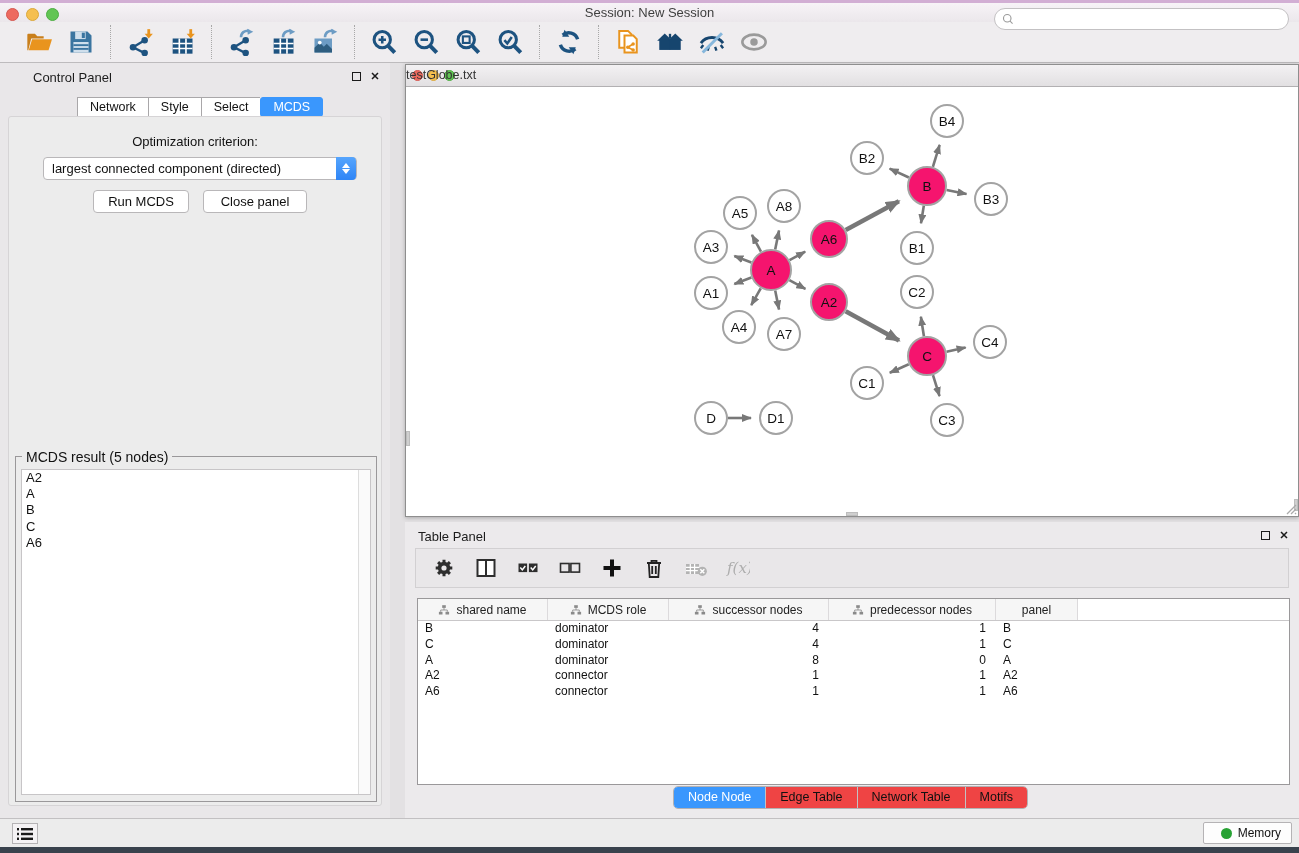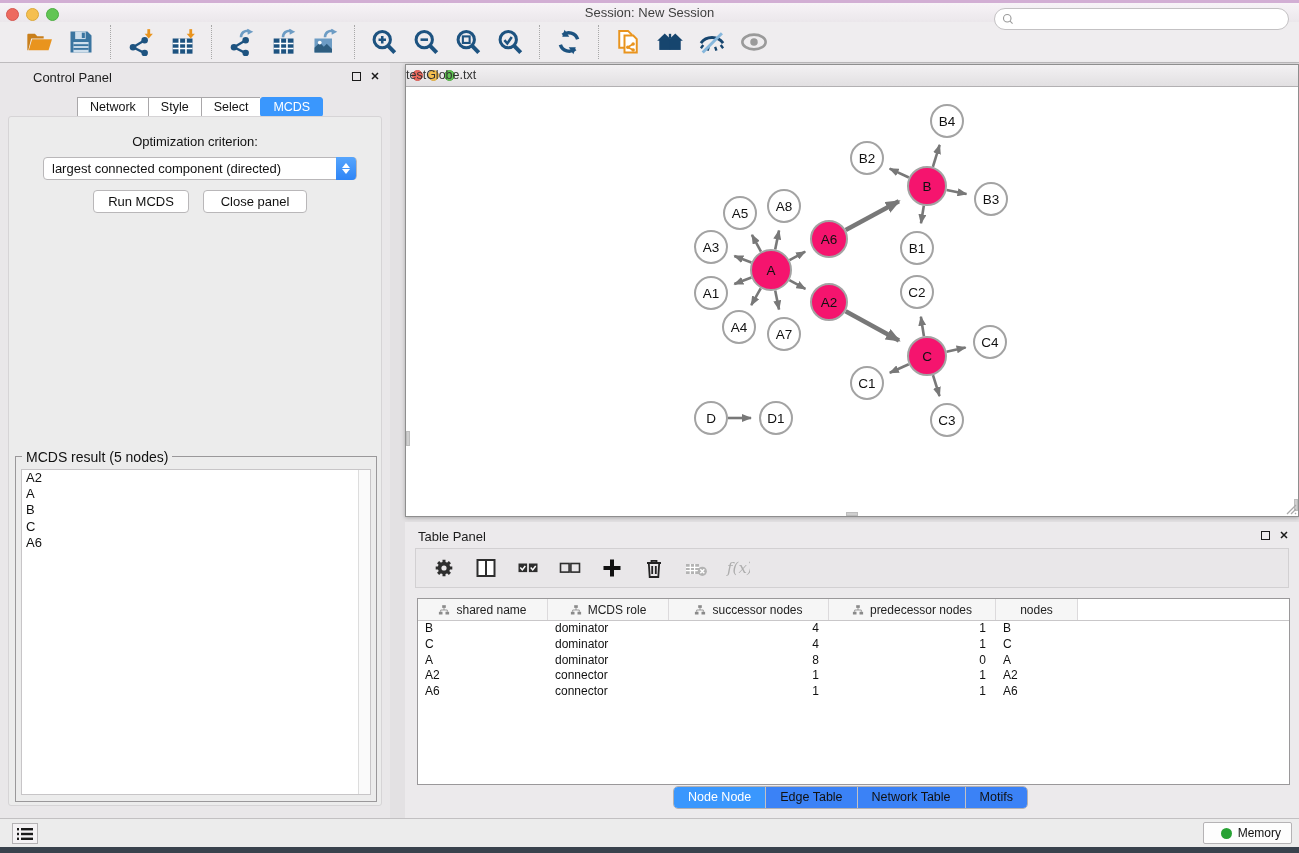--- a/index.html
+++ b/index.html
@@ -77,21 +77,21 @@
   #node-table { position:absolute; left:12px; top:76px; width:873px; height:187px; background:#fff; border:1px solid #9a989a; overflow:hidden; }
   #nt-header { display:flex; height:22px; border-bottom:1px solid #c9c7c9; }
   .nt-hcell { background:#f6f6f6; border-right:1px solid #dcdadc; display:flex; align-items:center; justify-content:center; gap:6px; font-size:12px; color:#222; }
   .nt-hcell svg { width:12px; height:12px; }
   .nt-row { display:flex; height:15.8px; font-size:12px; color:#111; }
   .nt-cell { overflow:hidden; white-space:nowrap; }
   .nt-cell.l { text-align:left; padding-left:7px; }
   .nt-cell.r { text-align:right; padding-right:10px; }
 
   #tp-tabs { position:absolute; left:268px; top:264px; display:flex; height:23px; border:1px solid #b3b1b3; border-radius:5px; overflow:hidden; background:#fff; }
-  .tp-tab { padding:3px 14px 0; font-size:12.5px; color:#111; border-right:1px solid #c3c1c3; background:#3b82f6; }
+  .tp-tab { padding:3px 14px 0; font-size:12.5px; color:#111; border-right:1px solid #c3c1c3; background:#ef4444; }
   .tp-tab:last-child { border-right:none; }
   .tp-tab.active { background:#3a97fd; color:#fff; }
 
   
   #statusbar { left:0; top:818px; width:1299px; height:29px; background:#ececec; border-top:1px solid #c2c0c2; }
   #list-btn { position:absolute; left:12px; top:4px; width:26px; height:21px; background:#f4f2f4; border:1px solid #b5b3b5; display:flex; align-items:center; justify-content:center; }
   #list-btn svg { width:16px; height:14px; }
   #memory-btn { position:absolute; right:7px; top:3px; height:22px; padding:0 10px 0 17px; background:#fdfdfd; border:1px solid #b5b3b5; border-radius:2px; display:flex; align-items:center; gap:6px; font-size:12px; color:#111; }
   #memory-dot { width:11px; height:11px; border-radius:50%; background:#27a234; }
   #bottom-strip { left:0; top:847px; width:1299px; height:6px; background:#39424d; }
@@ -574,21 +574,21 @@
               <g fill="#8a8a8a">
                 <rect x="7" y="2" width="6" height="4.5"></rect>
                 <rect x="1.5" y="13" width="6" height="4.5"></rect>
                 <rect x="12.5" y="13" width="6" height="4.5"></rect>
               </g>
               <path d="M10 6.5V10M4.5 13v-3h11v3" stroke="#8a8a8a" stroke-width="1.4" fill="none"></path>
             </svg>
             <span>predecessor nodes</span>
           </div>
           <div class="nt-hcell" style="width: 82px;">
-            <span>nodes</span>
+            <span>panel</span>
           </div>
         </div>
       <div id="nt-body">
           <div class="nt-row">
             <div class="nt-cell l" style="width: 130px;">B</div>
             <div class="nt-cell l" style="width: 121px;">dominator</div>
             <div class="nt-cell r" style="width: 160px;">4</div>
             <div class="nt-cell r" style="width: 167px;">1</div>
             <div class="nt-cell l" style="width: 82px;">B</div>
           </div>

